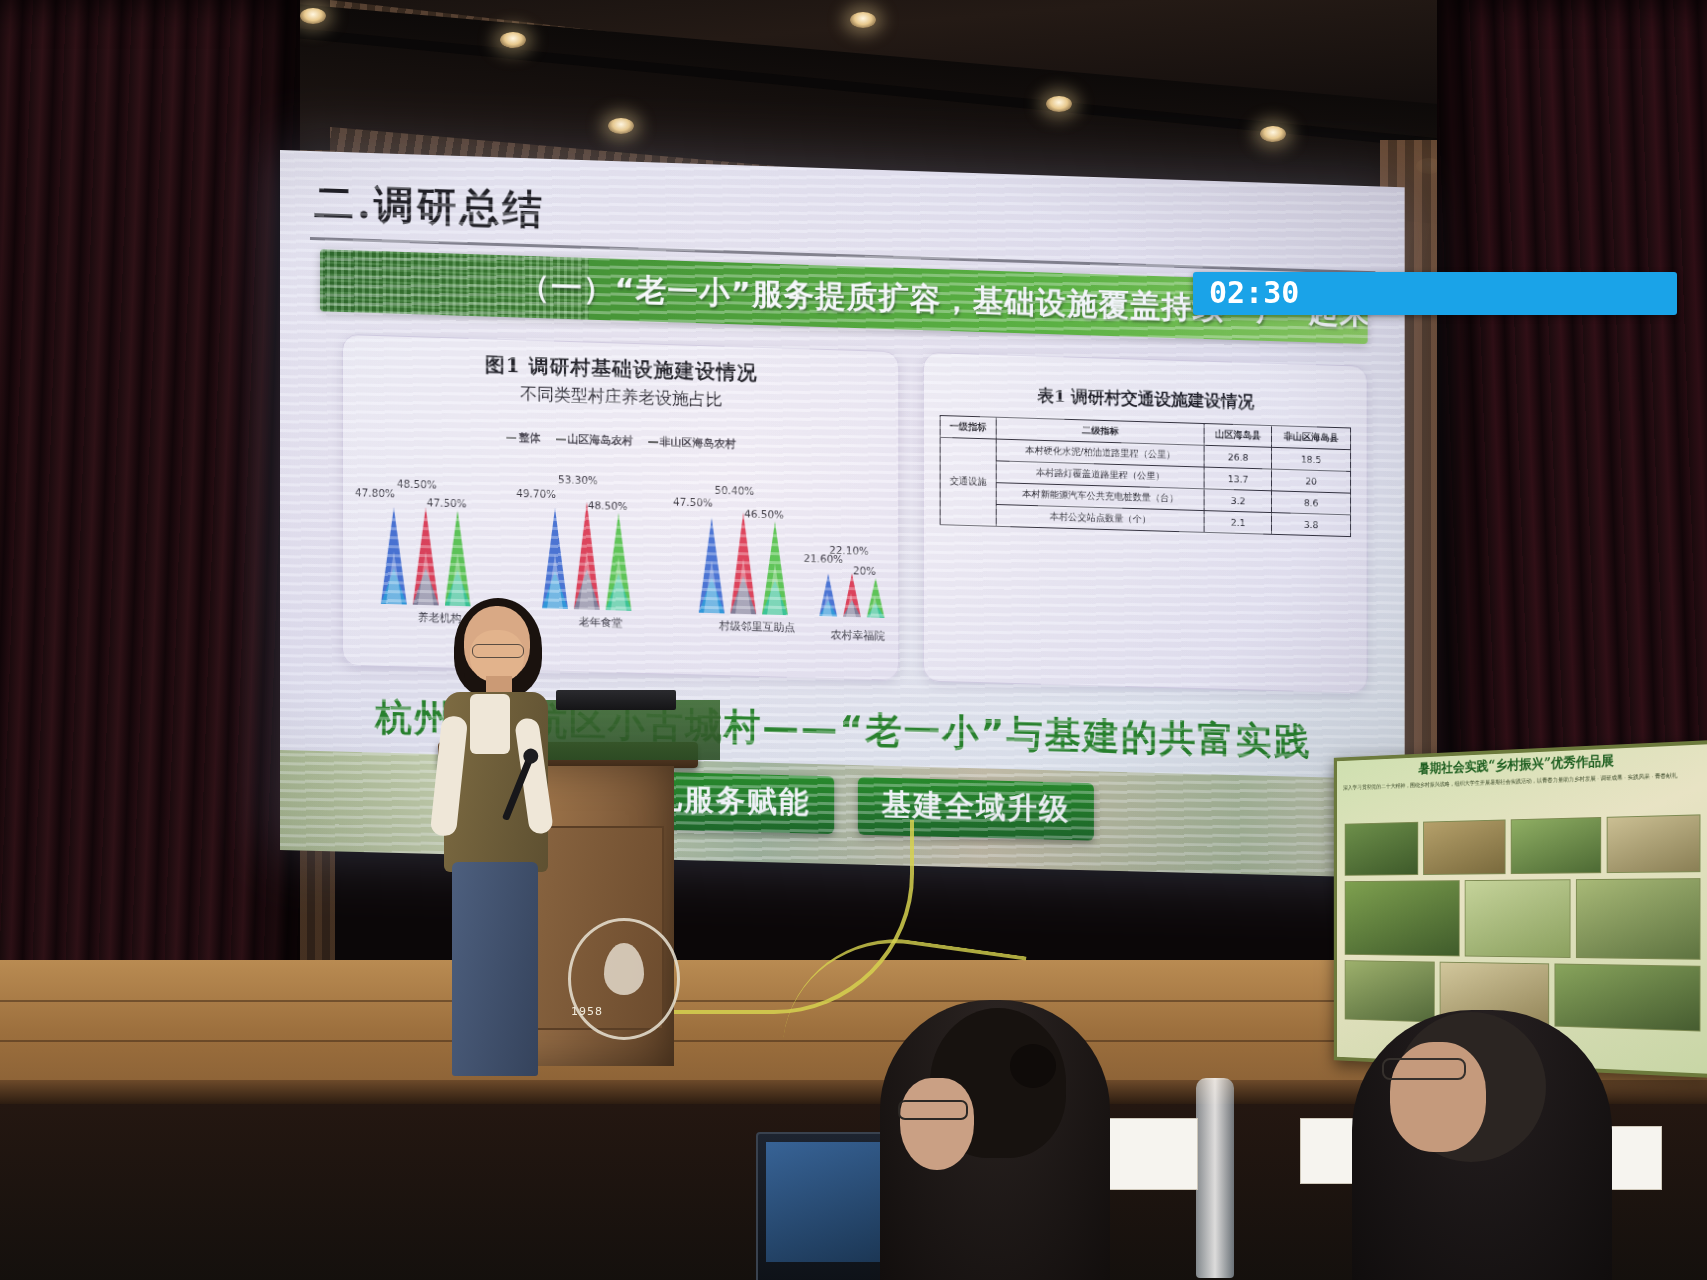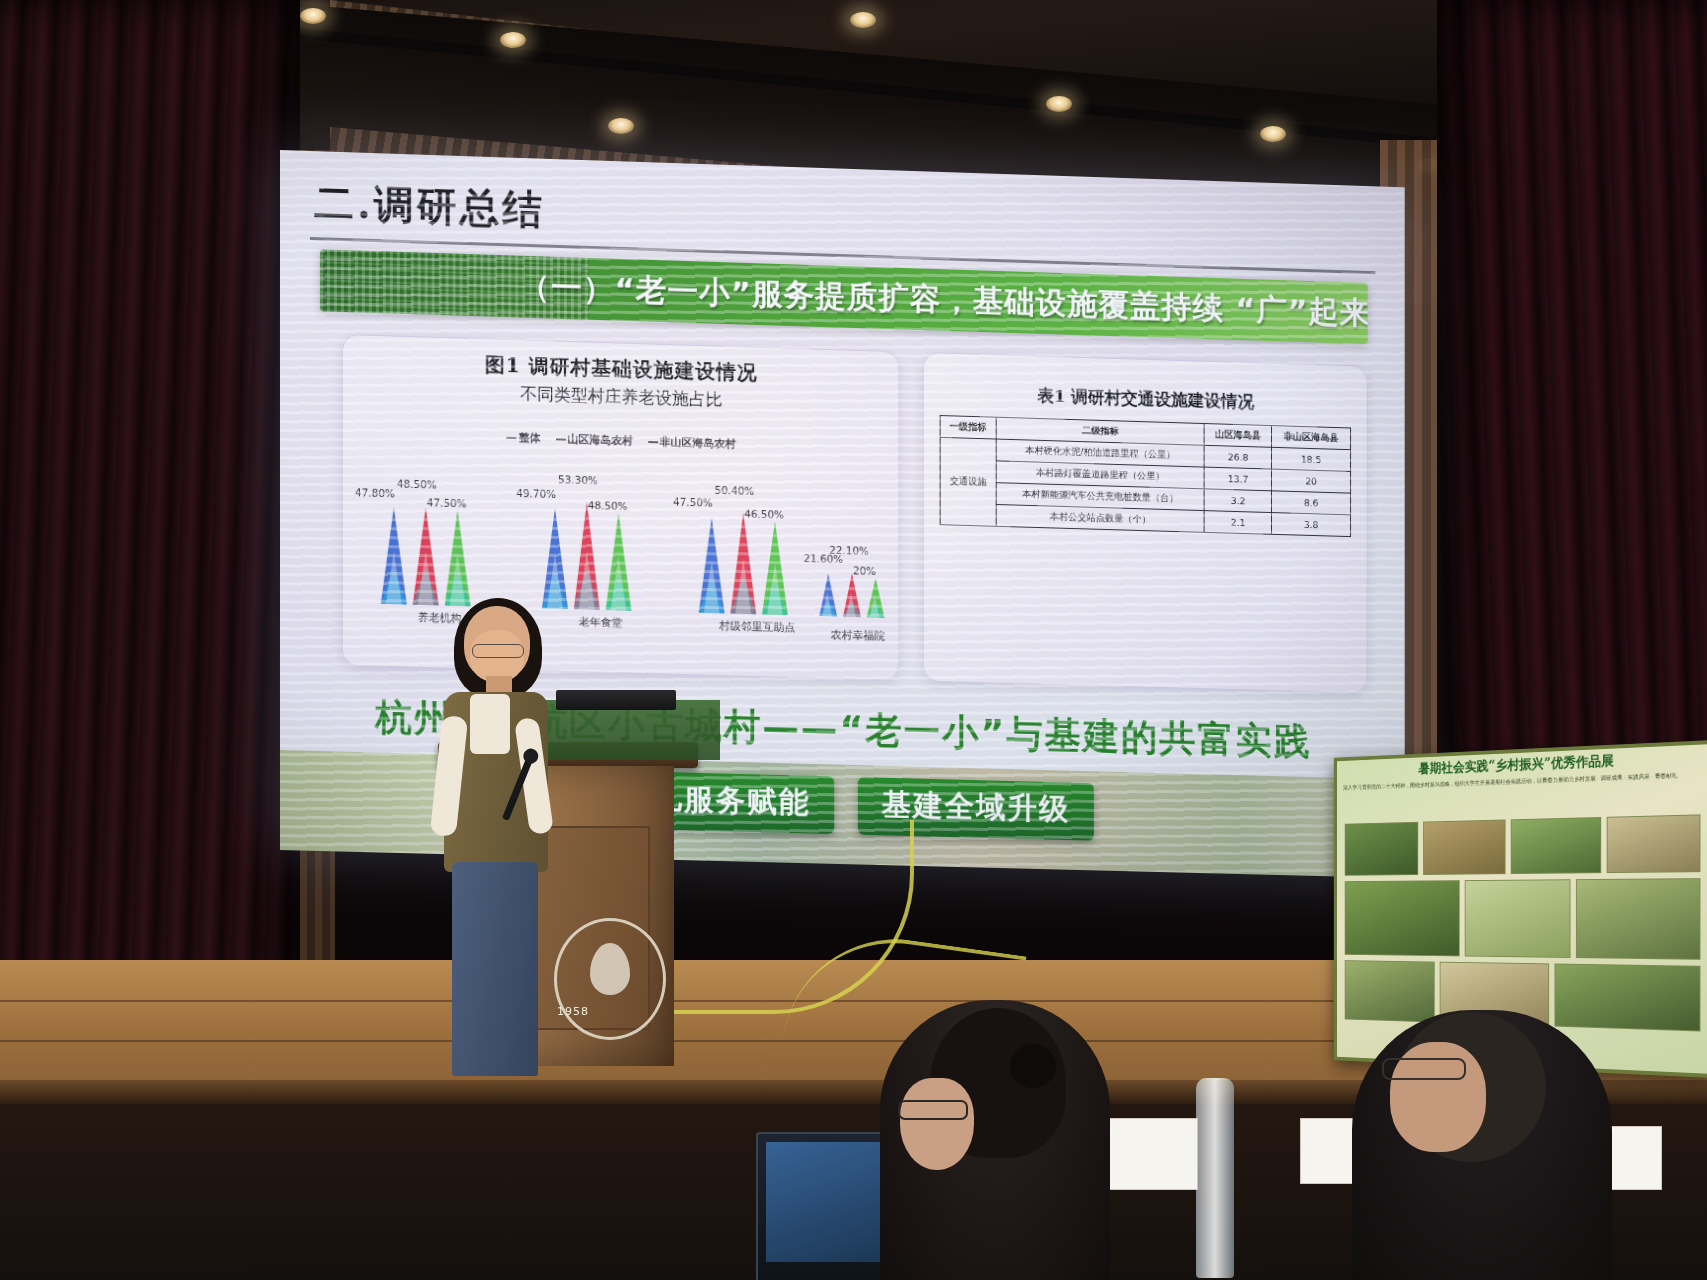--- a/index.html
+++ b/index.html
@@ -118,21 +118,21 @@
     padding:7px 24px 10px;border-radius:6px;letter-spacing:2px;box-shadow:0 3px 8px rgba(0,0,0,.35);
     font-family:"DejaVu Sans","Liberation Sans",sans-serif;white-space:nowrap;}
 
   
   .podium{position:absolute;left:452px;top:742px;width:232px;height:330px;z-index:20;}
   .pod-top{position:absolute;left:-14px;top:0;width:260px;height:26px;border-radius:4px;
     background:linear-gradient(180deg,#6a4a30,#3d2917);box-shadow:0 3px 6px rgba(0,0,0,.5);}
   .pod-body{position:absolute;left:10px;top:24px;width:212px;height:300px;
     background:linear-gradient(100deg,#7a5736 0%,#a67b4d 18%,#8a6440 55%,#5d4026 100%);
     box-shadow:inset 0 0 40px rgba(0,0,0,.35);}
-  .pod-panel{position:absolute;left:34px;top:60px;width:150px;height:200px;
+  .pod-panel{position:absolute;left:48px;top:60px;width:150px;height:200px;
     background:linear-gradient(100deg,#8c6742,#6d4c2e);border:2px solid #5a3e25;}
   .pod-emb{position:absolute;left:56px;top:90px;width:106px;height:116px;border-radius:50%;
     border:3px solid #e9e3d4;opacity:.85;}
   .pod-emb:after{content:"";position:absolute;left:50%;top:22px;transform:translateX(-50%);
     width:40px;height:52px;border-radius:50% 50% 50% 50%/60% 60% 40% 40%;background:#eee8da;opacity:.9;}
   .pod-year{position:absolute;left:0;right:0;bottom:10px;text-align:center;font-size:11px;
     color:#f2ecdd;font-family:"DejaVu Sans","Liberation Sans",sans-serif;letter-spacing:1px;}
   .laptop{position:absolute;left:556px;top:690px;width:120px;height:20px;z-index:21;
     background:linear-gradient(180deg,#2a2a2e,#151517);border-radius:2px;}
 
@@ -387,20 +387,21 @@
           <div class="chip">育儿服务赋能</div>
           <div class="chip">基建全域升级</div>
         </div>
 
       </div>
       <div class="scanlines"></div>
       <div class="glow"></div>
     </div>
   </div>
 
+  <div class="timer" style="left:1193px;top:272px;">02:30</div>
 
   <div class="stage-banner"></div>
   <div class="podium">
     <div class="pod-top"></div>
     <div class="pod-body">
       <div class="pod-panel">
         <div class="pod-emb"></div>
         <div class="pod-year">1958</div>
       </div>
     </div>

